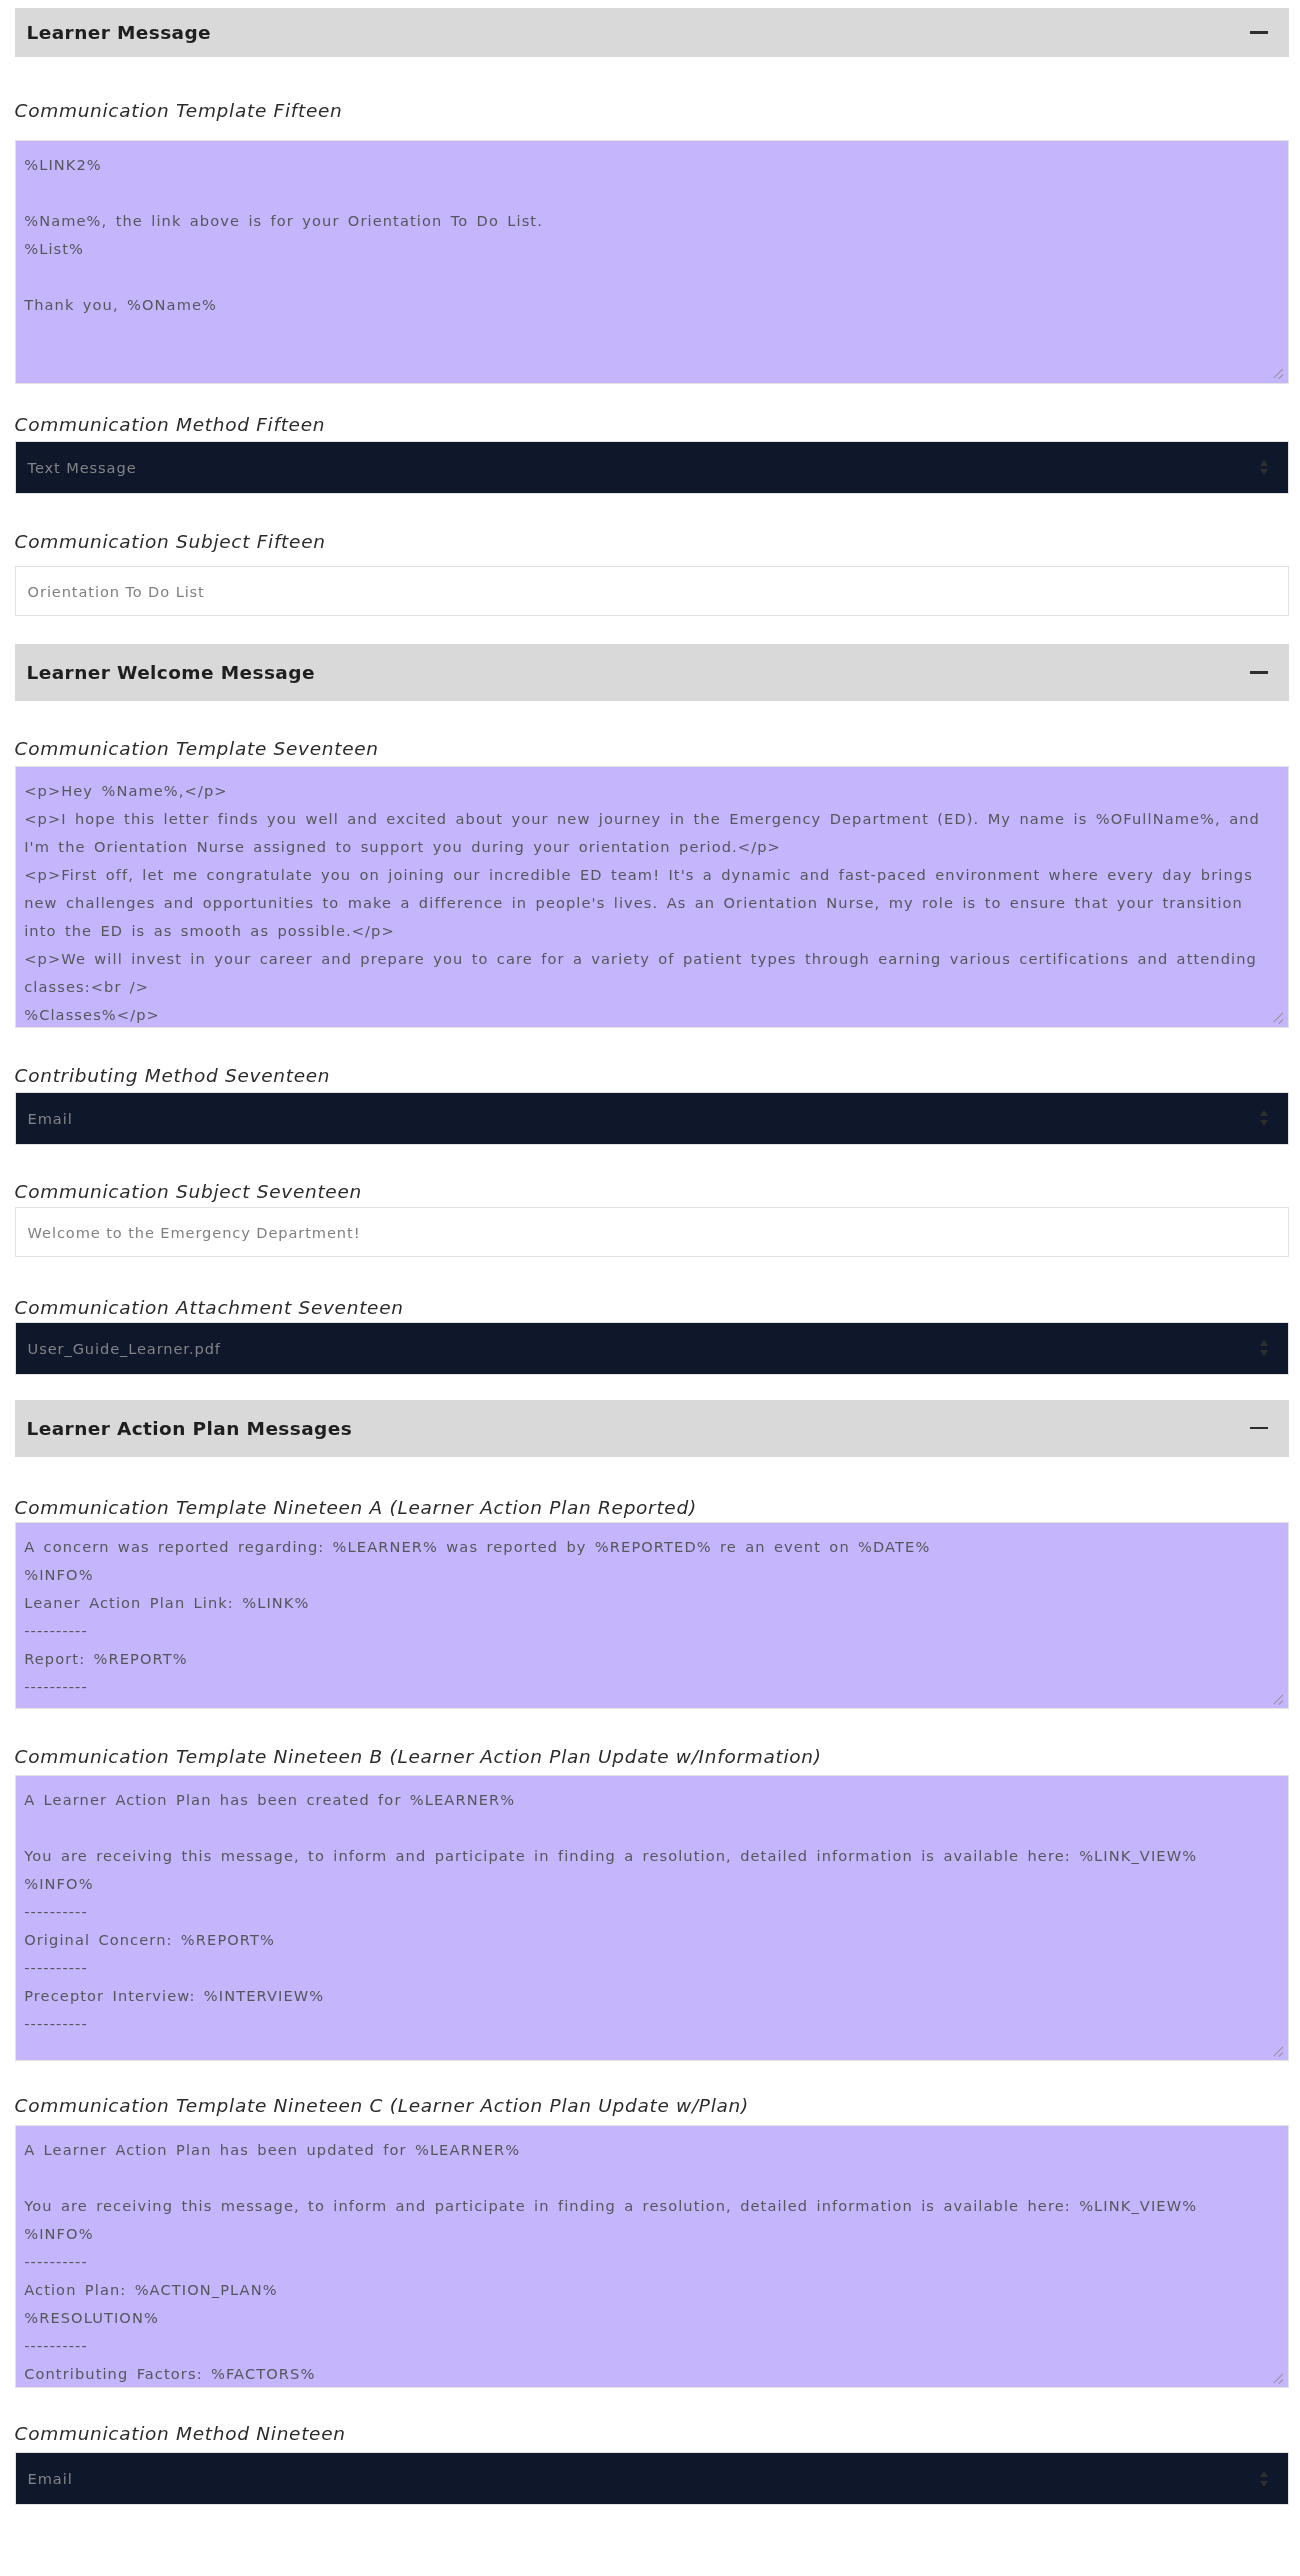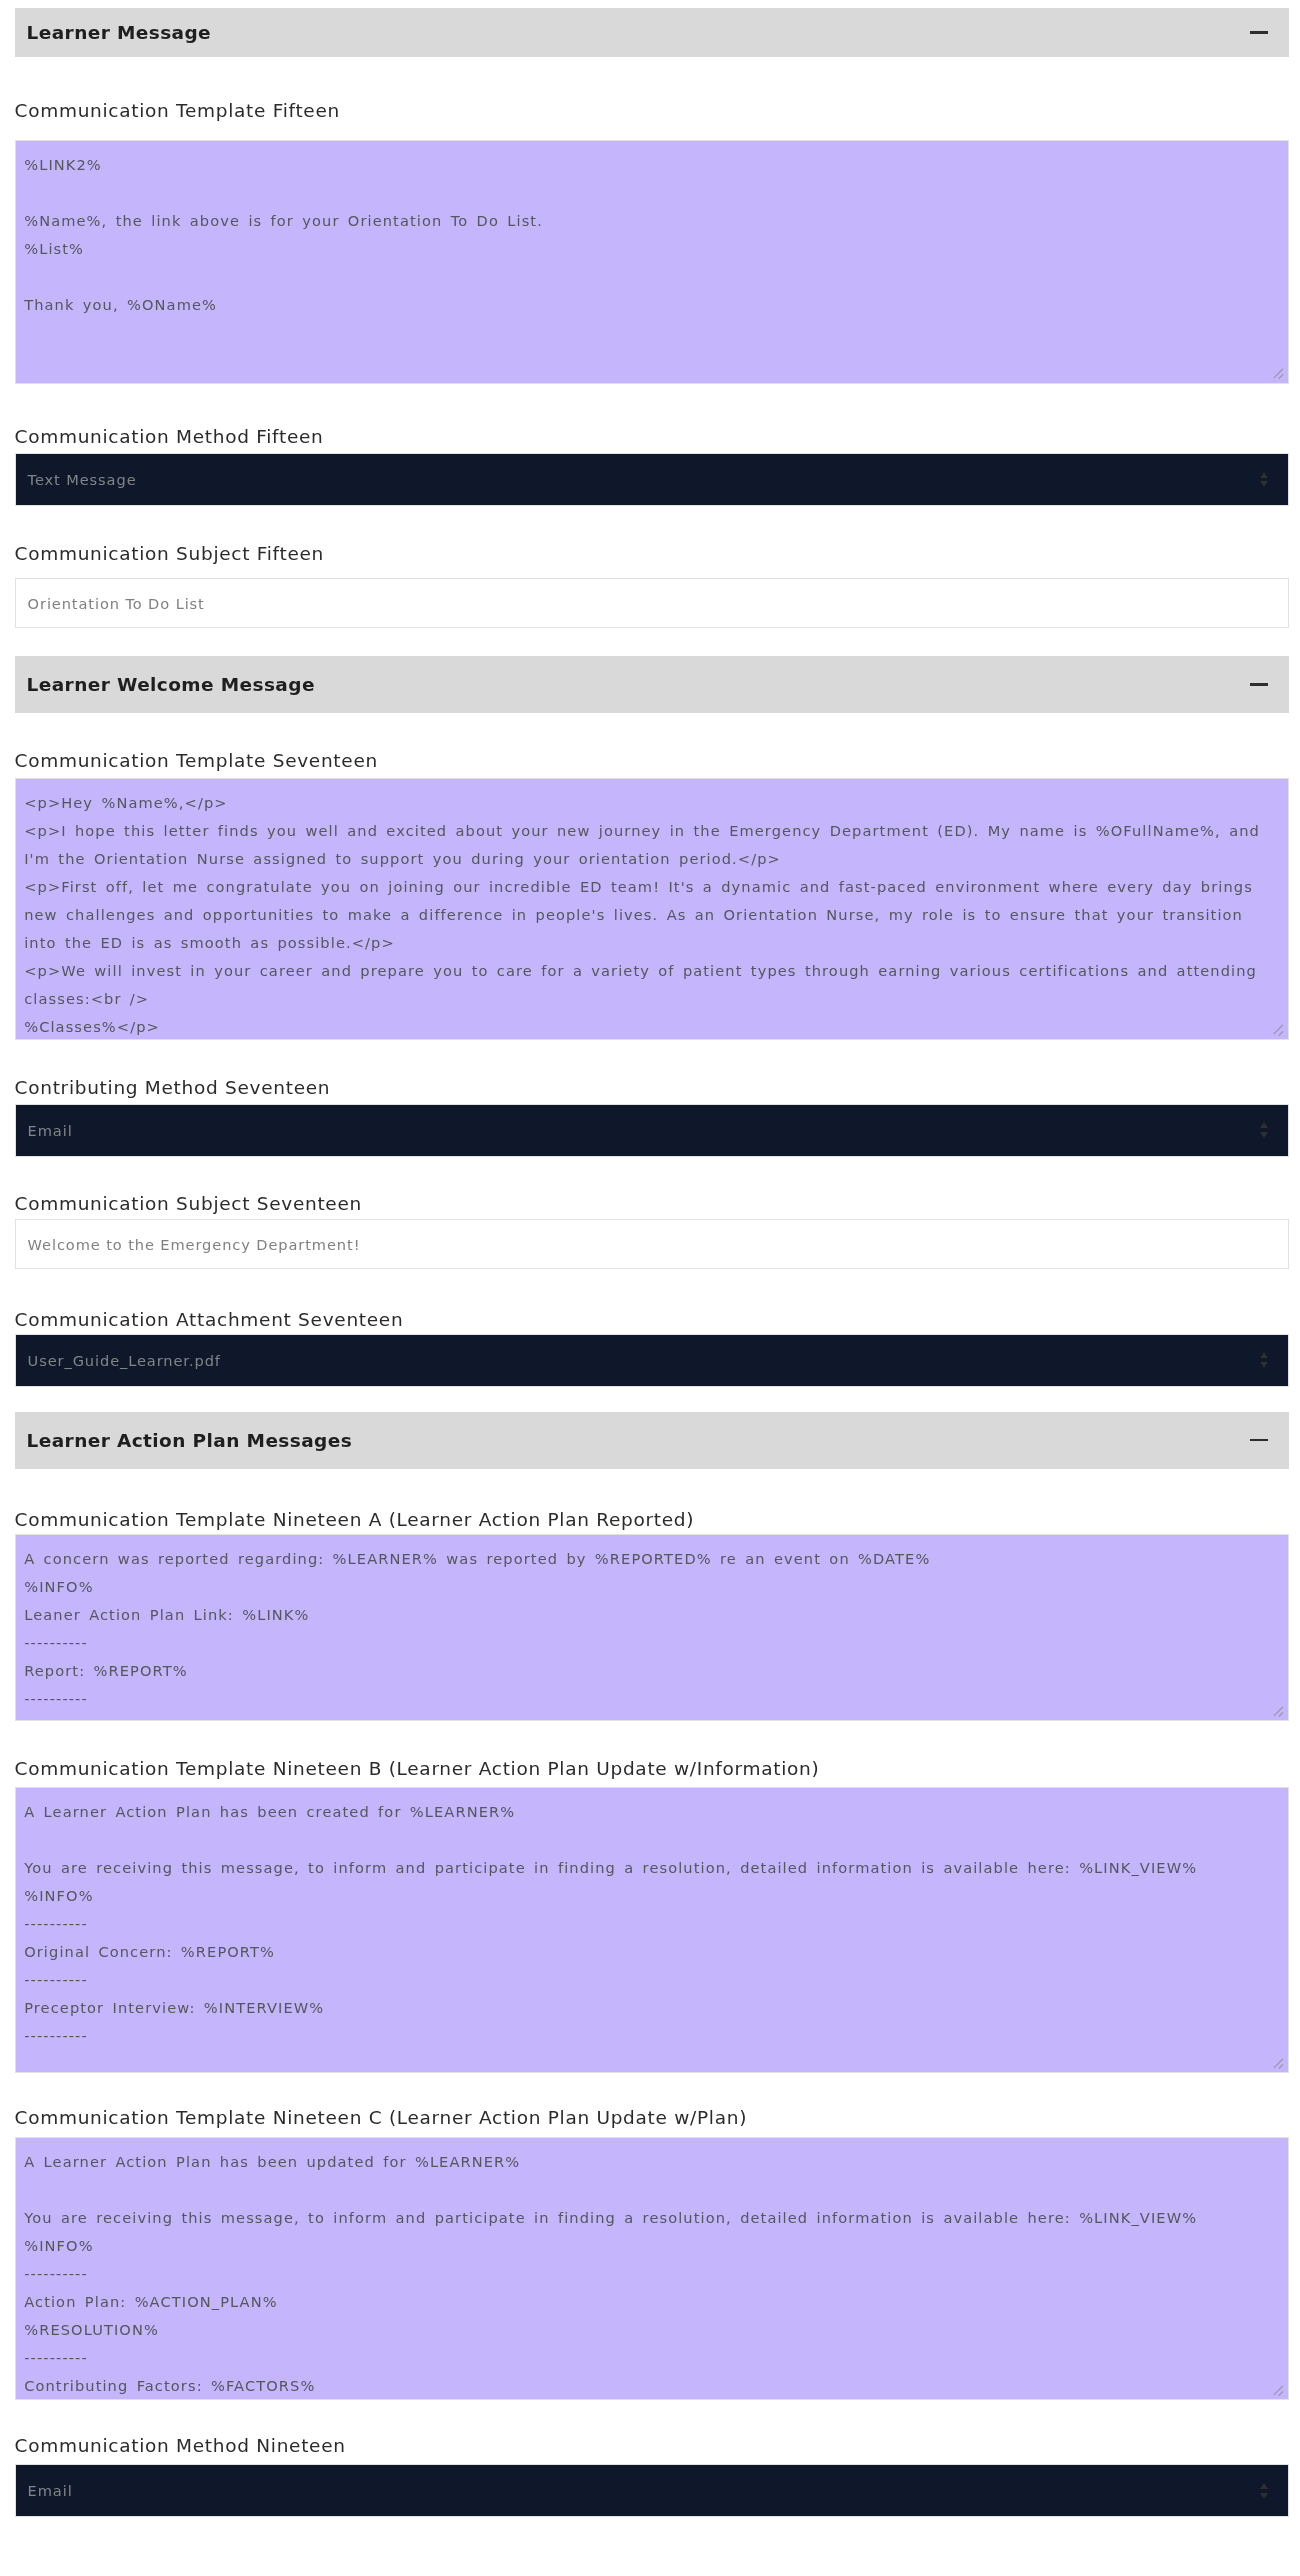--- a/index.html
+++ b/index.html
@@ -27,20 +27,21 @@
   }
   .section-header .title{
     font-size:18.5px;font-weight:bold;color:var(--header-text);letter-spacing:0.4px;
   }
   .minus{display:block;width:18px;height:2.6px;background:var(--icon-dark);cursor:pointer;}
 
   .label{
     height:26.5px;line-height:26.5px;
     font-size:18.5px;color:var(--label-text);letter-spacing:0.7px;
     white-space:nowrap;
+    font-style:italic;
   }
 
   .ta-wrap{position:relative;width:1274px;}
   textarea{
     display:block;width:100%;
     border:1.3px solid var(--field-border);background:#c4b5fd;
     font-family:"DejaVu Sans","Liberation Sans",sans-serif;
     font-size:14.6px;line-height:28px;color:var(--value-text);
     letter-spacing:1.1px;word-spacing:2.6px;
     padding:10px 17px 6.6px 8.6px;
@@ -66,21 +67,21 @@
     display:block;width:1274px;height:50px;
     border:1.3px solid var(--field-border);background:#fff;
     font-family:"DejaVu Sans","Liberation Sans",sans-serif;
     font-size:14.6px;color:#7f8082;letter-spacing:0.9px;
     padding:0 13.2px 0 12px;outline:none;
   }
 
   
   .mt-hdr1{margin-top:8px;} .hdr1{height:49px;}
   .mt-lbl1{margin-top:41px;}  .mt-ta1{margin-top:15.2px;}  .h-ta1{height:244px;}
-  .mt-lbl2{margin-top:40px;}  .mt-sel1{margin-top:2.6px;}
+  .mt-lbl2{margin-top:28px;}  .mt-sel1{margin-top:2.6px;}
   .mt-lbl3{margin-top:35px;}  .mt-inp1{margin-top:11px;}
   .mt-hdr2{margin-top:28px;}
   .mt-lbl4{margin-top:35px;}  .mt-ta2{margin-top:3.3px;}   .h-ta2{height:262px;}
   .mt-lbl5{margin-top:35px;}  .mt-sel2{margin-top:2px;}
   .mt-lbl6{margin-top:34px;}  .mt-inp2{margin-top:2px;}
   .mt-lbl7{margin-top:38px;}  .mt-sel3{margin-top:0;}
   .mt-hdr3{margin-top:25px;}
   .mt-lbl8{margin-top:38px;}  .mt-ta3{margin-top:1.3px;}   .h-ta3{height:187px;}
   .mt-lbl9{margin-top:35px;}  .mt-ta4{margin-top:4.6px;}   .h-ta4{height:286px;}
   .mt-lbl10{margin-top:32px;} .mt-ta5{margin-top:5.3px;}   .h-ta5{height:263px;}

